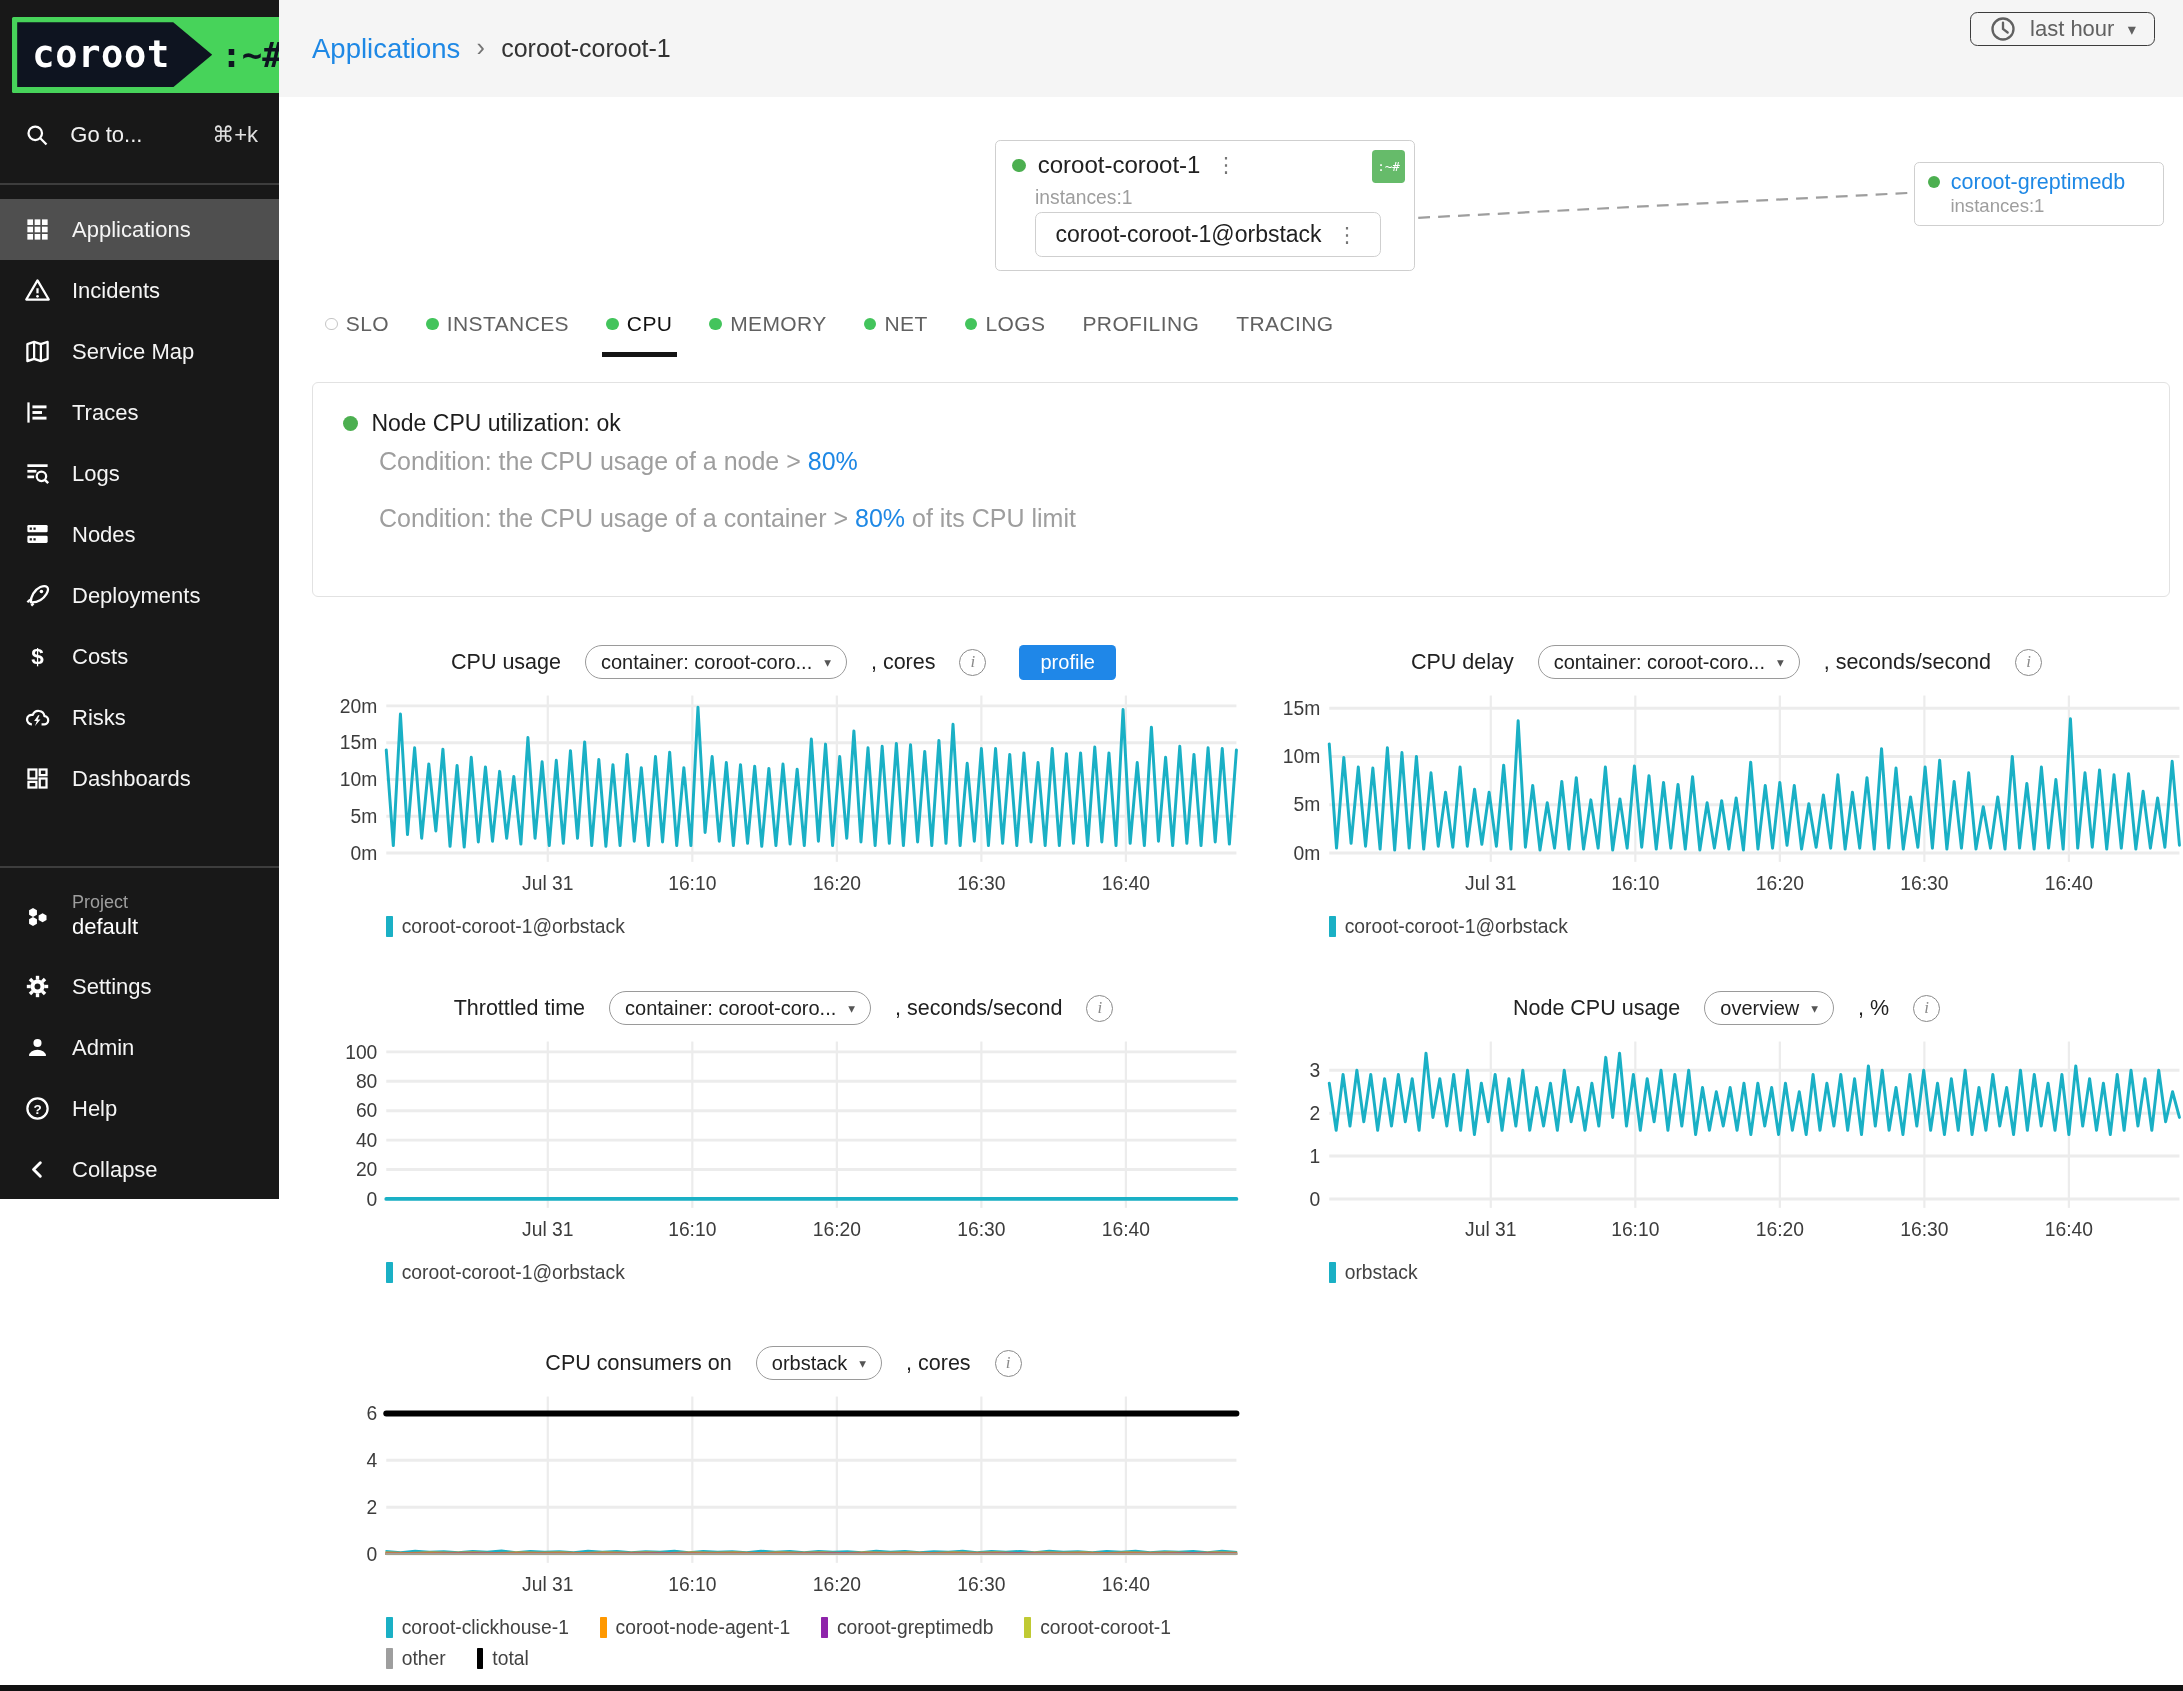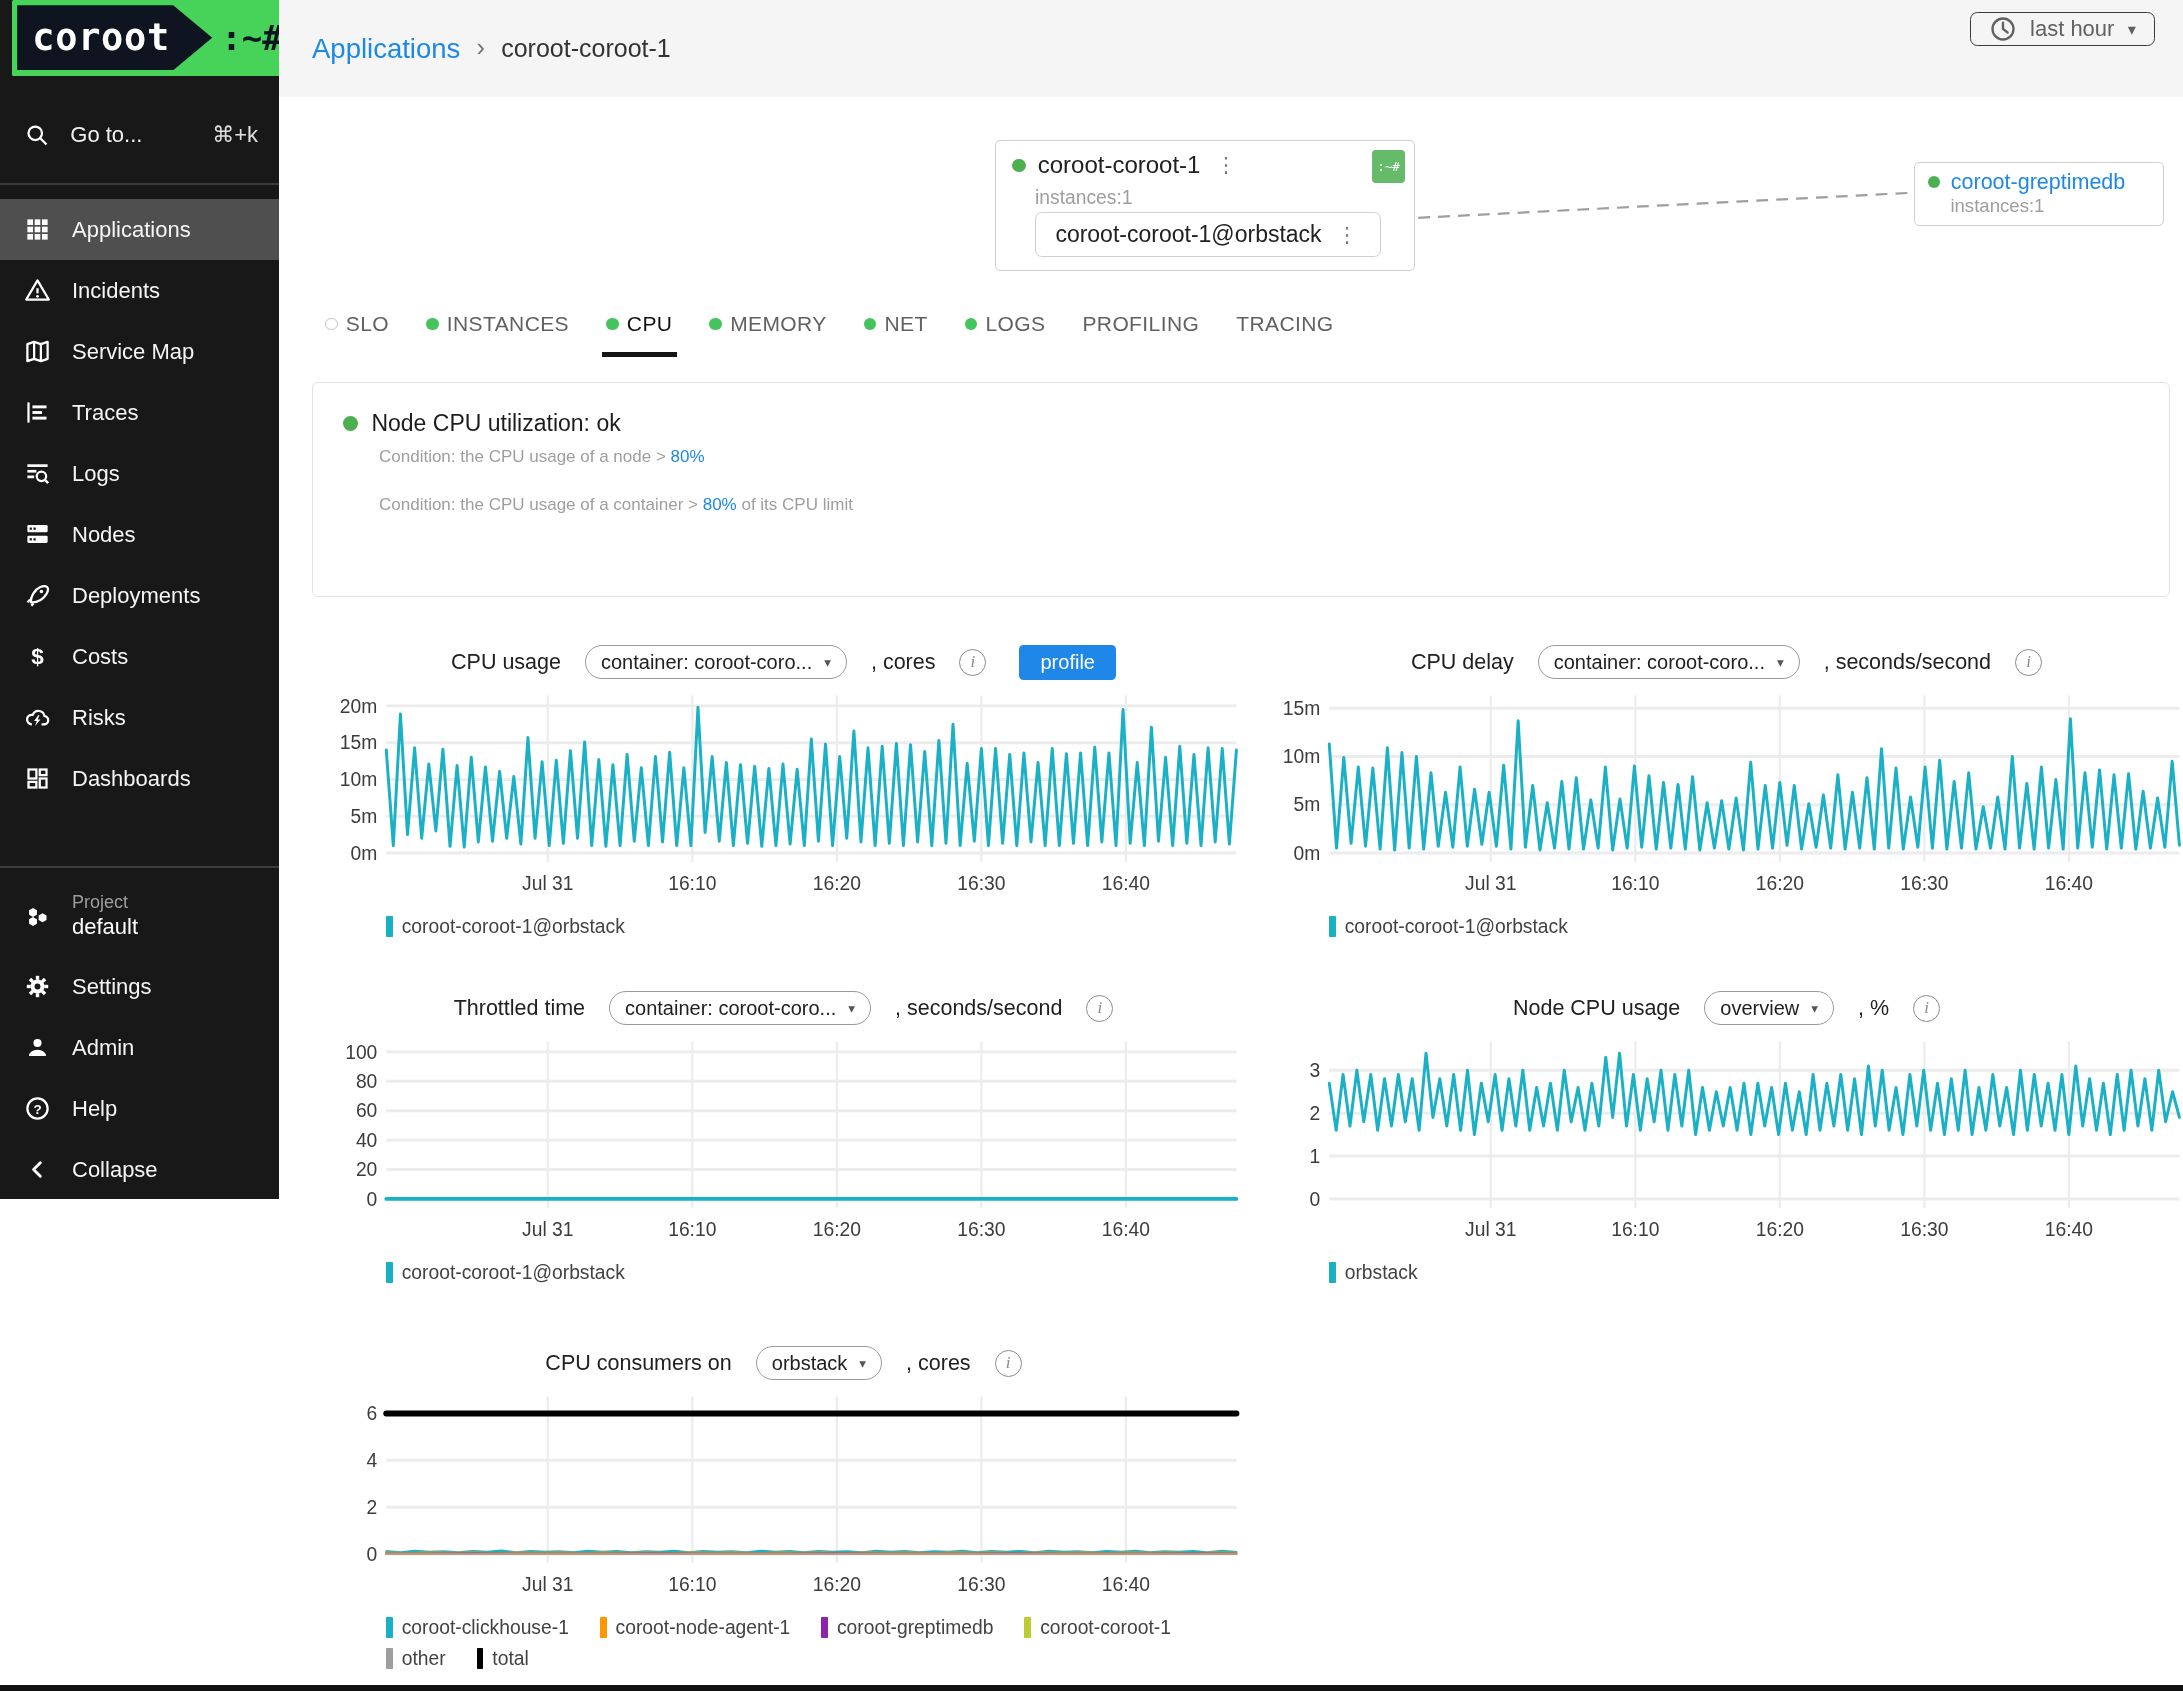--- a/index.html
+++ b/index.html
@@ -1,20 +1,20 @@
 <!DOCTYPE html>
 <html style="font-size:12px"><head>
 <meta charset="utf-8">
 <style>
   * { margin:0; padding:0; box-sizing:border-box; }
   html,body { width:2183px; height:1692px; background:#fff; font-family:"Liberation Sans", sans-serif; position:relative; overflow:hidden; }
 
   
   #sidebar { position:absolute; left:0; top:0; width:279px; height:1199px; background:#181818; color:#f5f5f5; }
-  .logo { position:absolute; left:12px; top:0; width:281px; height:76px; background:#47d35a; border-radius:1.5px; }
+  .logo { position:absolute; left:12px; top:17px; width:281px; height:76px; background:#47d35a; border-radius:1.5px; }
   .logo-dark { position:absolute; left:5.2px; top:5.2px; width:195px; height:65px; background:#0e1420;
                clip-path:polygon(0 0, 80% 0, 100% 50%, 80% 100%, 0 100%);
                display:flex; align-items:center; padding-left:15px; }
   .logo-dark span { font-family:"DejaVu Sans Mono", monospace; font-weight:bold; font-size:37px; color:#fff; letter-spacing:0.7px; }
   .logo-suffix { position:absolute; right:10.4px; top:50%; transform:translateY(-50%); font-family:"DejaVu Sans Mono", monospace; font-weight:bold; font-size:34px; color:#0e1420; }
   .goto { position:absolute; left:0; top:111px; width:100%; height:48px; display:flex; align-items:center; padding:0 21px 0 24px; }
   .goto .lbl { font-size:22px; color:#f0f0f0; margin-left:19.3px; }
   .goto .kbd { margin-left:auto; font-size:22px; color:#e0e0e0; }
   .sb-divider { position:absolute; left:0; width:100%; height:1.5px; background:#3d3d3d; }
   .nav { position:absolute; left:0; top:199px; width:100%; }
@@ -60,21 +60,21 @@
   .tab { display:flex; align-items:center; gap:8.2px; font-size:21px; color:#616161; font-weight:500; letter-spacing:0.4px; cursor:pointer; position:relative; padding-bottom:4.5px; }
   .tab .tdot { width:12.6px; height:12.6px; border-radius:50%; }
   .tdot.green { background:#43c45c; }
   .tdot.hollow { background:#fff; border:1.5px solid #c5c5c5; }
   .tab.active { color:#111; }
   .tab.active::after { content:""; position:absolute; left:-4.5px; right:-4.5px; bottom:-16.3px; height:4.5px; background:#141414; }
 
   
   #checks { position:absolute; left:312px; top:382px; width:1858px; height:215px; border:1.5px solid #e2e2e2; border-radius:6px; background:#fff; padding:27px 30px; }
   .check-title { display:flex; align-items:center; gap:13.4px; font-size:23px; color:#1d1d1d; }
-  .check-cond { margin:10.4px 0 0 36px; font-size:17px; color:#9e9e9e; }
+  .check-cond { margin:10.4px 0 0 36px; font-size:25px; color:#9e9e9e; }
   .check-cond .lnk { color:#1e88e5; cursor:pointer; }
   .check + .check { margin-top:28px; }
 
   
   .chart { position:absolute; width:943px; }
   #c1 { left:312px; top:636px; } #c2 { left:1255px; top:636px; }
   #c3 { left:312px; top:982px; } #c4 { left:1255px; top:982px; }
   #c5 { left:312px; top:1337px; }
   .chart-title { height:52px; display:flex; align-items:center; justify-content:center; gap:24px; font-size:21.5px; color:#212121; }
   .pill { border:1.5px solid #9a9a9a; border-radius:19.3px; padding:4.5px 15px; display:flex; align-items:center; gap:12px; cursor:pointer; background:#fff; }

